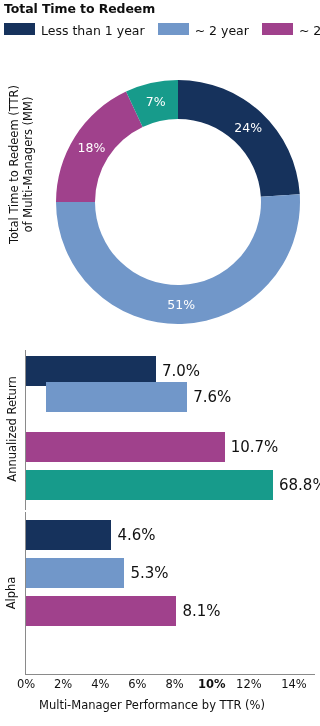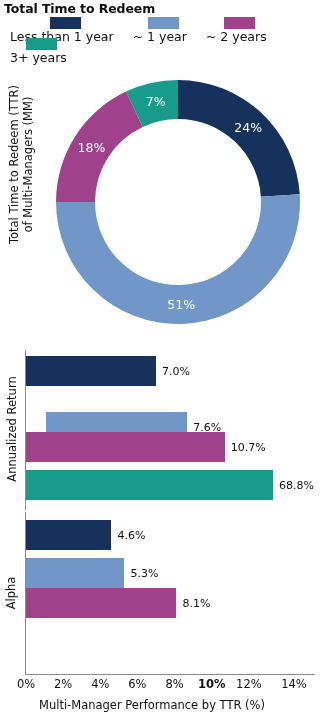--- a/index.html
+++ b/index.html
@@ -42,23 +42,22 @@
     top: 20px;
     width: 316px;
   }
   .legend-row {
     display: flex;
     align-items: center;
     height: 21px;
   }
   .legend-item {
     display: flex;
-    align-items: center;
-    white-space: nowrap;
-    flex-direction: column;
+    align-items: flex-start;
+    white-space: nowrap;
   }
   .legend-swatch {
     width: 31px;
     height: 12px;
     flex: 0 0 auto;
   }
   .legend-label {
     font-size: 12.5px;
     color: #111111;
     margin-left: 6px;
@@ -150,21 +149,21 @@
     left: 0;
     height: 30px;
     display: flex;
     align-items: center;
   }
   .bar {
     height: 30px;
     flex: 0 0 auto;
   }
   .bar-value {
-    font-size: 11px;
+    font-size: 15px;
     color: #111111;
     margin-left: 6px;
     white-space: nowrap;
   }
 
   
   .xaxis {
     position: absolute;
     left: 0;
     top: 674px;
@@ -205,31 +204,25 @@
   <div class="fig-title">Total Time to Redeem</div>
 
   <div class="legend">
     <div class="legend-row">
       <div class="legend-item">
         <span class="legend-swatch" style="background: rgb(22, 50, 92);"></span>
         <span class="legend-label">Less than 1 year</span>
       </div>
       <div class="legend-item">
         <span class="legend-swatch" style="background: rgb(113, 151, 201);"></span>
-        <span class="legend-label">~ 1 year</span>
+        <span class="legend-label">~ 2 year</span>
       </div>
       <div class="legend-item">
         <span class="legend-swatch" style="background: rgb(160, 65, 140);"></span>
         <span class="legend-label">~ 2 years</span>
-      </div>
-    </div>
-    <div class="legend-row">
-      <div class="legend-item">
-        <span class="legend-swatch" style="background: rgb(23, 155, 139);"></span>
-        <span class="legend-label">3+ years</span>
       </div>
     </div>
   </div>
 
   <div class="donut-wrap">
     <div class="donut-ylabel">Total Time to Redeem (TTR)
 of Multi-Managers (MM)</div>
     <svg class="donut-svg" id="donut-svg" width="320" height="290" viewBox="0 0 320 290">
         <path d="M 178 20 A 122 122 0 0 1 299.75926086824916 134.33955661742374 L 260.83621845954656 136.788386879067 A 83 83 0 0 0 178 59 Z" fill="#16325c"></path>
         <text x="248.1660783576906" y="68.28071568930531" class="slice-label">24%</text>
@@ -243,21 +236,21 @@
   </div>
 
   <div class="bar-panel panel-annualized">
     <div class="panel-ylabel">Annualized Return</div>
     <div class="axis-spine"></div>
     <div class="bars" id="bars-annualized">
         <div class="bar-row" style="top: 6px;">
           <div class="bar" style="width: 130px; background: rgb(22, 50, 92);"></div>
           <span class="bar-value">7.0%</span>
         </div>
-        <div class="bar-row" style="top: 62px; padding-left: 20px;">
+        <div class="bar-row" style="top: 32px; padding-left: 20px;">
           <div class="bar" style="width: 141.143px; background: rgb(113, 151, 201);"></div>
           <span class="bar-value">7.6%</span>
         </div>
         <div class="bar-row" style="top: 82px; text-align: right;">
           <div class="bar" style="width: 198.714px; background: rgb(160, 65, 140);"></div>
           <span class="bar-value">10.7%</span>
         </div>
         <div class="bar-row" style="top: 120px;">
           <div class="bar" style="width: 247px; background: rgb(23, 155, 139);"></div>
           <span class="bar-value">68.8%</span>
@@ -270,21 +263,21 @@
     <div class="axis-spine"></div>
     <div class="bars" id="bars-alpha">
         <div class="bar-row" style="top: 8px;">
           <div class="bar" style="width: 85.4286px; background: rgb(22, 50, 92);"></div>
           <span class="bar-value">4.6%</span>
         </div>
         <div class="bar-row" style="top: 46px;">
           <div class="bar" style="width: 98.4286px; background: rgb(113, 151, 201);"></div>
           <span class="bar-value">5.3%</span>
         </div>
-        <div class="bar-row" style="top: 76px;">
+        <div class="bar-row" style="top: 84px;">
           <div class="bar" style="width: 150.429px; background: rgb(160, 65, 140);"></div>
           <span class="bar-value">8.1%</span>
         </div>
       </div>
   </div>
 
   <div class="xaxis">
     <div class="xaxis-line"></div>
     <div id="xticks">
         <div class="xtick" style="left: 26px;">0%</div>

